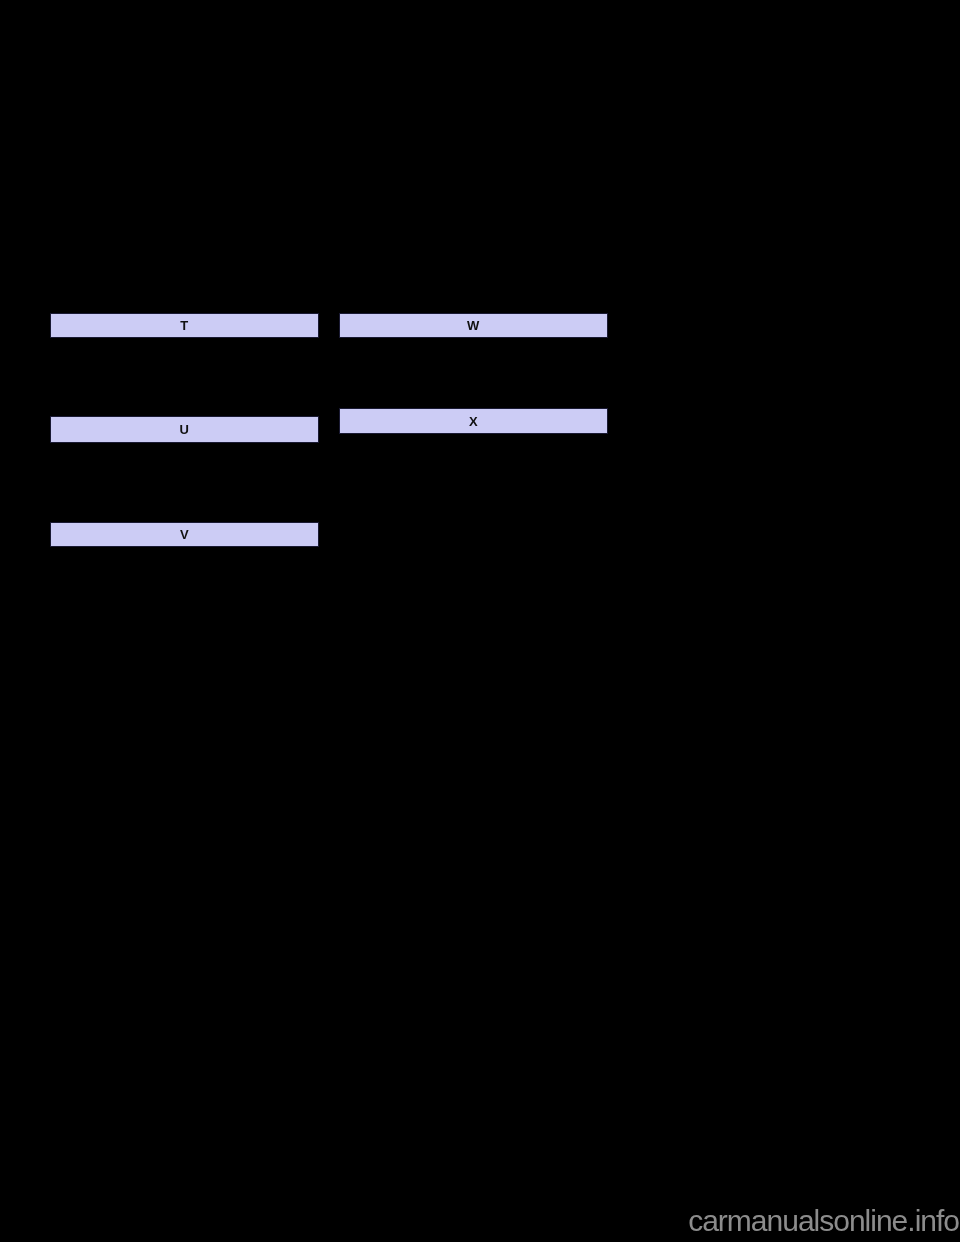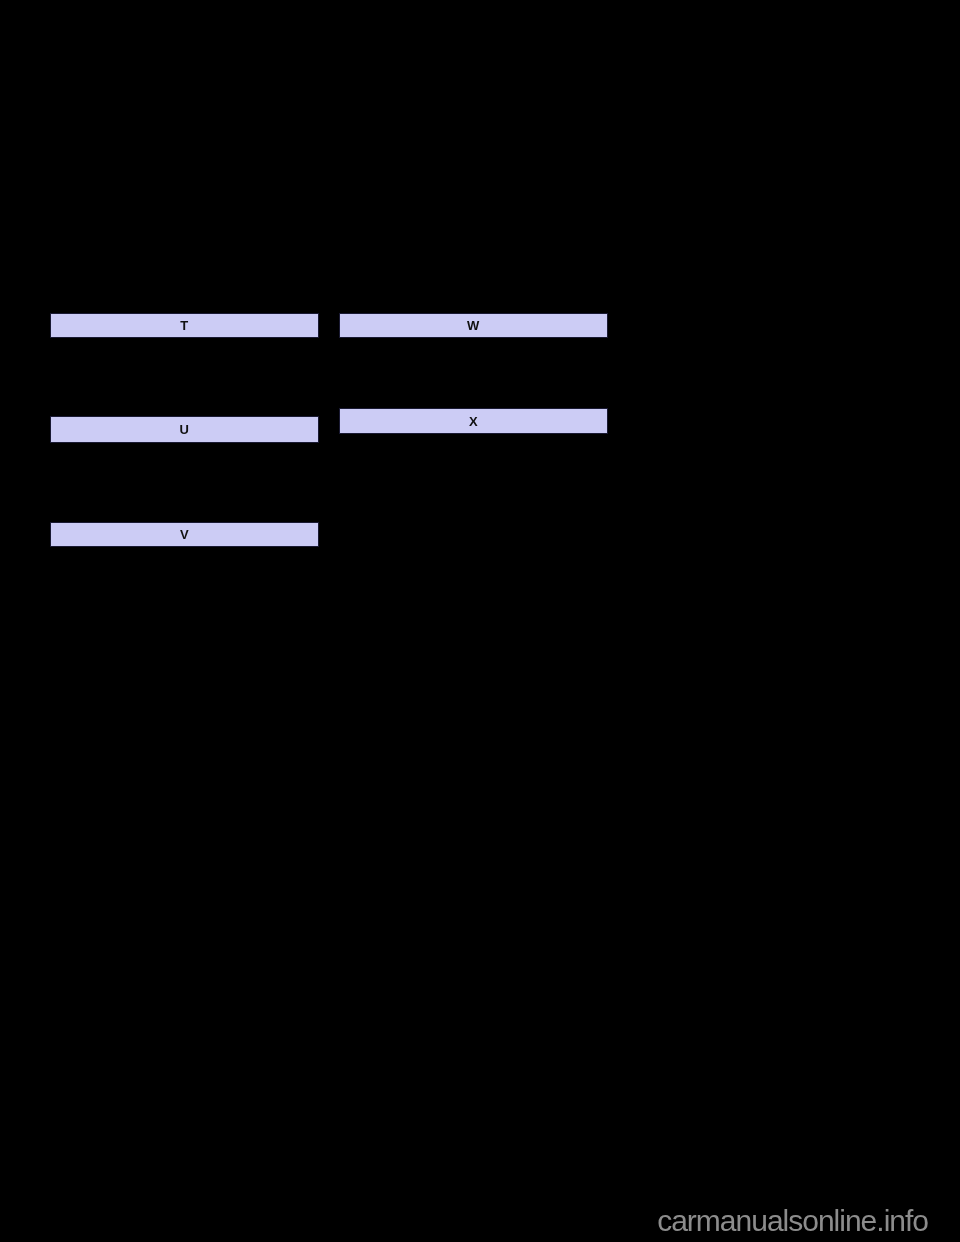--- a/index.html
+++ b/index.html
@@ -28,21 +28,21 @@
     color: #111111;
     letter-spacing: 0.5px;
   }
   .bar-t { left: 50px;  top: 313px; width: 269px; height: 25px; }
   .bar-w { left: 339px; top: 313px; width: 269px; height: 25px; }
   .bar-u { left: 50px;  top: 416px; width: 269px; height: 27px; }
   .bar-x { left: 339px; top: 408px; width: 269px; height: 26px; }
   .bar-v { left: 50px;  top: 522px; width: 269px; height: 25px; }
   .watermark {
     position: absolute;
-    right: 32px;
+    right: 1px;
     bottom: 4px;
     font-family: "Liberation Sans", sans-serif;
     font-size: 30px;
     letter-spacing: -1px;
     color: #8c8c8c;
     white-space: nowrap;
   }
 </style>
 </head>
 <body>

